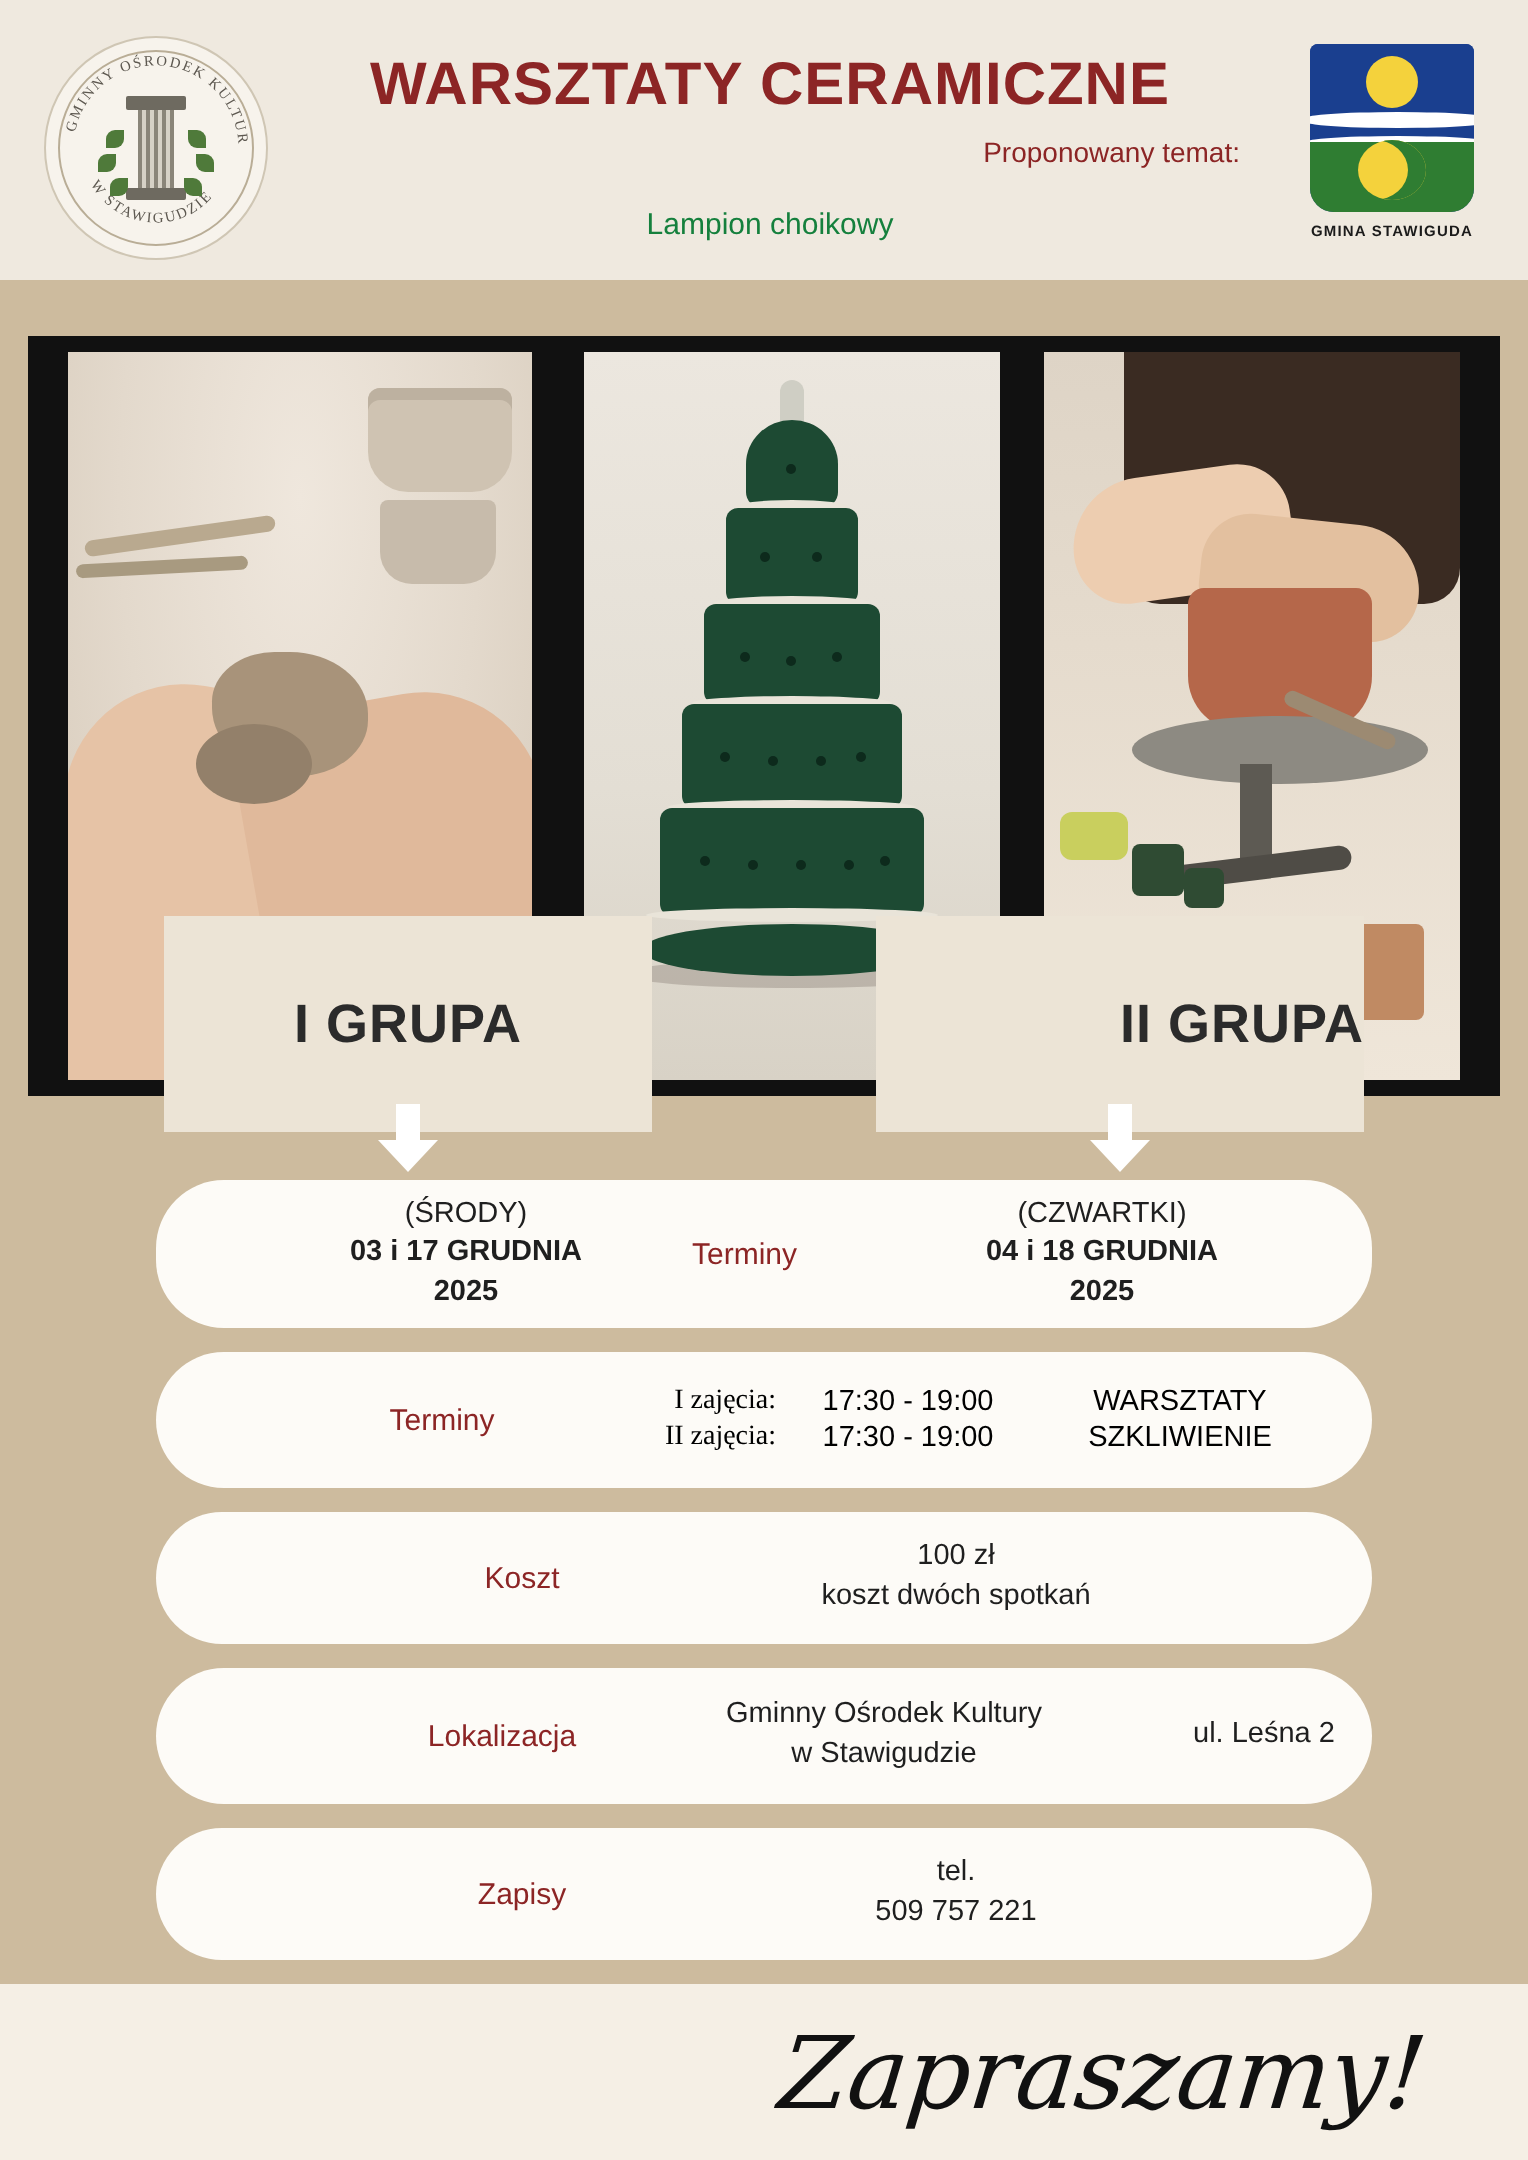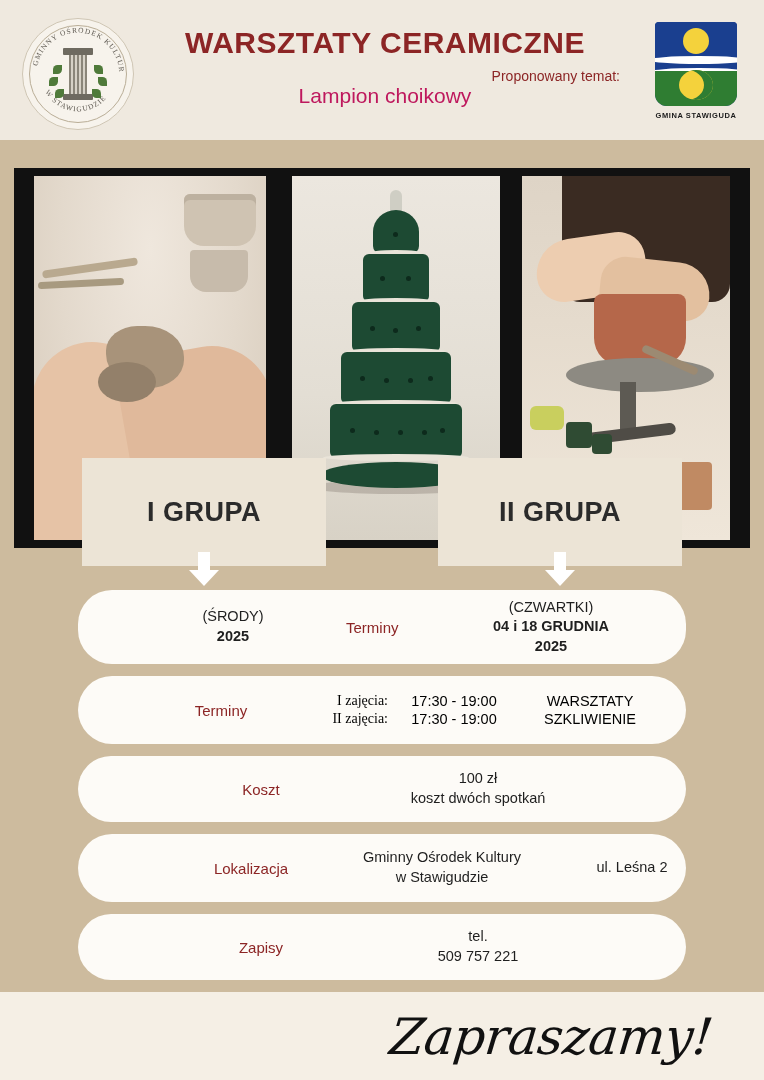--- a/index.html
+++ b/index.html
@@ -60,21 +60,22 @@
   }
   .main-title {
     font-size: 30px; font-weight: bold; letter-spacing: 0.5px;
     color: #8c2525;
   }
   .subtitle-label {
     margin-top: 8px;
     font-size: 14px; color: #8c2525; text-align: right;
   }
   .topic {
-    font-size: 21px; color: #be185d;
+    margin-top: 20px;
+    font-size: 15px; color: #15803d;
   }
 
   .logo-right {
     position: absolute; right: 22px; top: 22px;
     width: 92px; height: 108px;
     display: flex; flex-direction: column; align-items: center;
   }
   .logo-right .shield {
     position: relative;
     width: 82px; height: 84px;
@@ -265,21 +266,21 @@
   
   .group-card {
     position: absolute; top: 458px;
     width: 244px; height: 108px;
     background: #ece4d6;
     display: flex; align-items: center; justify-content: center;
     font-size: 27px; font-weight: bold; color: #2b2b2b;
     letter-spacing: 0.5px;
   }
   .g1 { left: 82px; }
-  .g2 { left: 438px; }
+  .g2 { left: 438px; justify-content: flex-end; }
   .arrow {
     position: absolute; top: 552px;
     width: 30px; height: 34px;
   }
   .a1 { left: 189px; }
   .a2 { left: 545px; }
   .arrow .stem {
     position: absolute; left: 9px; top: 0; width: 12px; height: 20px; background: #fff;
   }
   .arrow .head {
@@ -481,20 +482,21 @@
       <div class="head"></div>
   </div>
   <div class="arrow a2">
     <div class="stem"></div>
       <div class="head"></div>
   </div>
 
   <div class="row r-terminy">
     <div class="cell c-left">
       <div>(ŚRODY)</div>
+      <div><b>03 i 17 GRUDNIA</b></div>
       <div><b>2025</b></div>
     </div>
     <div class="lbl c-mid">Terminy</div>
     <div class="cell c-right">
       <div>(CZWARTKI)</div>
       <div><b>04 i 18 GRUDNIA</b></div>
       <div><b>2025</b></div>
     </div>
   </div>
 

